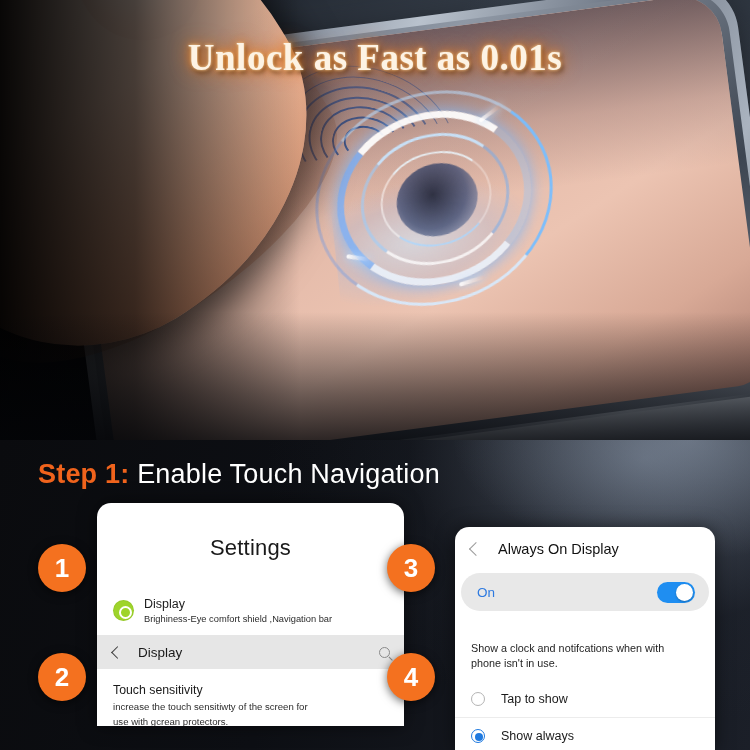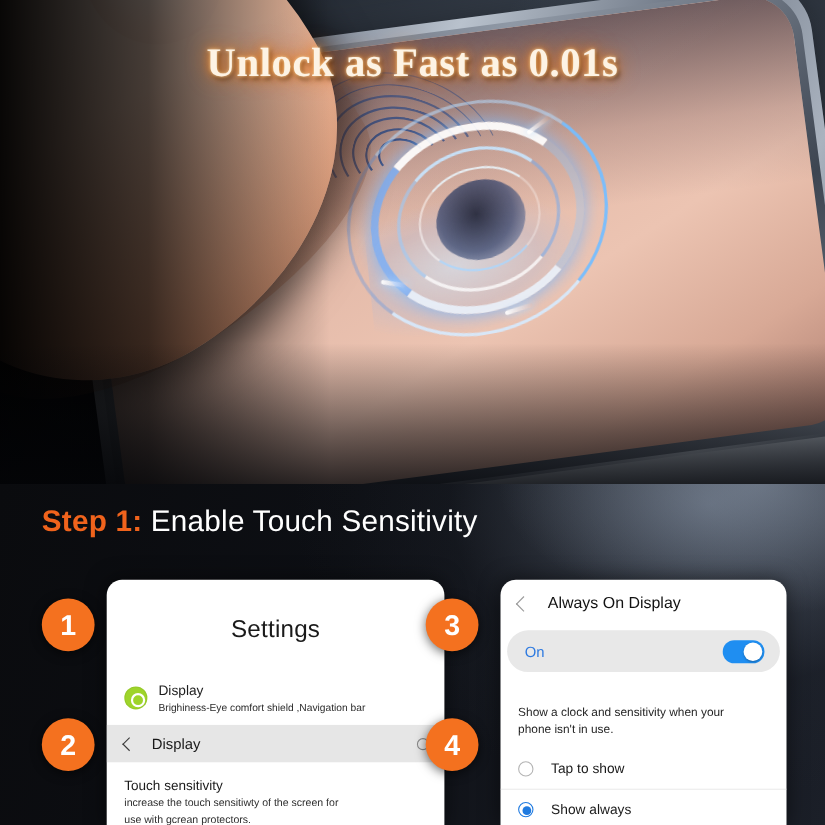--- a/index.html
+++ b/index.html
@@ -228,21 +228,21 @@
 
   
   .panel {
     position: absolute;
     background: #ffffff;
     border-radius: 14px 14px 0 0;
     overflow: hidden;
     z-index: 20;
     box-shadow: 0 0 18px rgba(0,0,0,.5);
   }
-  #panel-left  { left: 97px;  top: 527px; width: 307px; height: 223px; }
+  #panel-left  { left: 97px;  top: 503px; width: 307px; height: 223px; }
   #panel-right { left: 455px; top: 527px; width: 260px; height: 223px; }
 
   
   .settings-title {
     text-align: center;
     font-size: 22px;
     color: #1a1a1a;
     margin-top: 32px;
     letter-spacing: .2px;
   }
@@ -404,21 +404,21 @@
 
     <div id="hero-title">Unlock as Fast as 0.01s</div>
   </div>
 
   <div id="lower">
     <div class="corner-glow"></div>
   </div>
 
   <div id="step-heading" style="z-index:25;">
     <span class="step-num">Step 1:</span>
-    <span class="step-text">Enable Touch Sensitivity</span>
+    <span class="step-text">Enable Touch Navigation</span>
   </div>
 
   <div class="badge" id="badge1">1</div>
   <div class="badge" id="badge2">2</div>
   <div class="badge" id="badge3">3</div>
   <div class="badge" id="badge4">4</div>
 
   <div class="panel" id="panel-left">
 
     <div class="settings-title">Settings</div>
@@ -452,21 +452,21 @@
     </div>
 
     <div class="on-row">
       <span class="on-lbl">On</span>
       <span class="toggle">
         <span class="knob"></span>
       </span>
     </div>
 
     <div class="aod-desc">
-      <div>Show a clock and sensitivity when your</div>
+      <div>Show a clock and notifcations when with</div>
       <div>phone isn't in use.</div>
     </div>
 
     <div class="opt-row">
       <span class="radio"></span>
       <span class="olbl">Tap to show</span>
     </div>
 
     <div class="opt-row">
       <span class="radio checked"></span>

